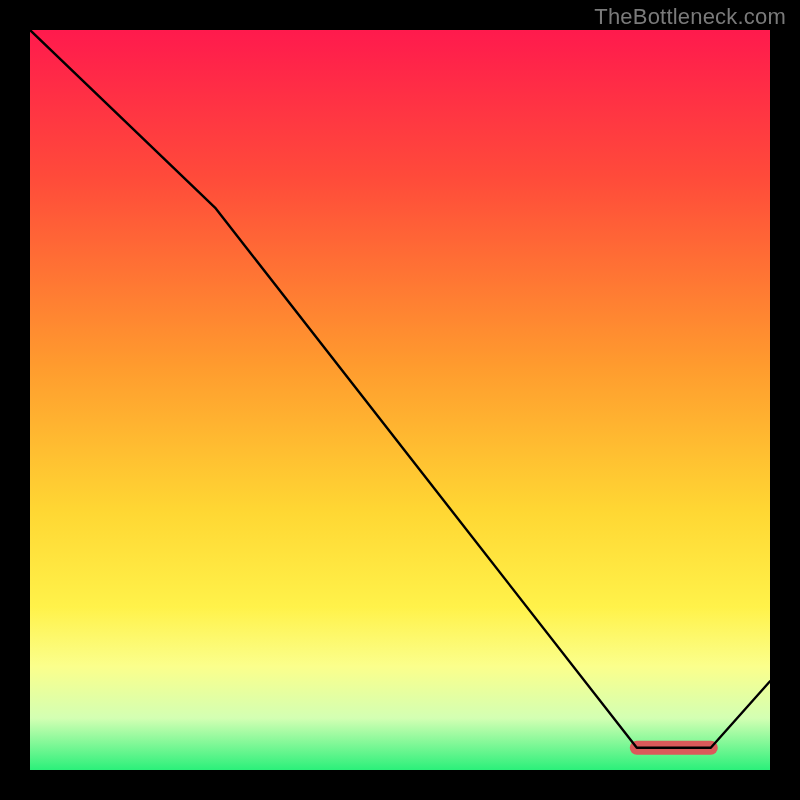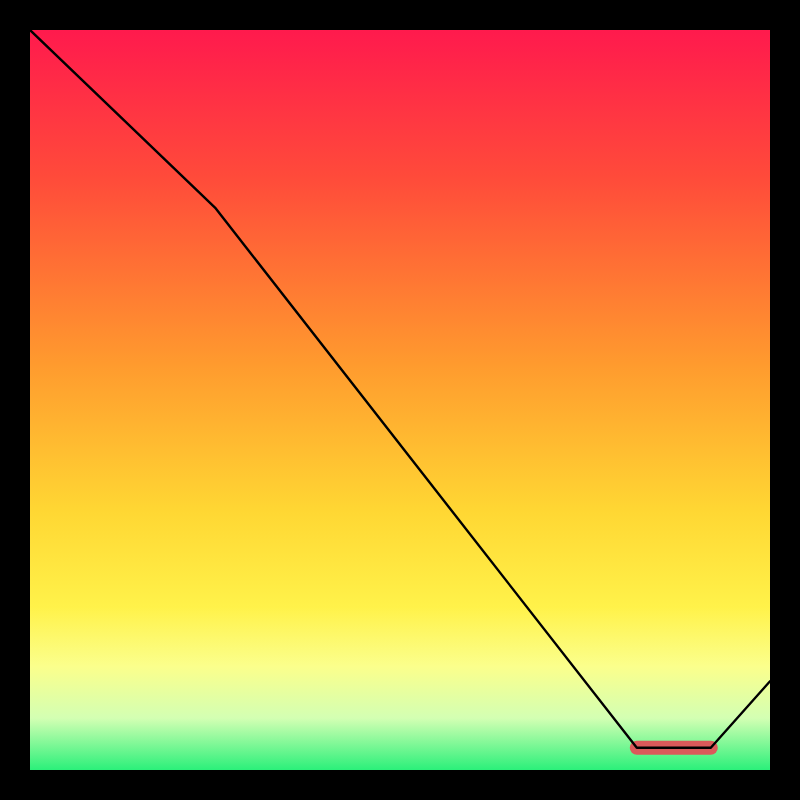--- a/index.html
+++ b/index.html
@@ -46,20 +46,21 @@
     stroke-width: 14;
     stroke-linecap: round;
     stroke-linejoin: round;
   }
 </style>
 </head>
 <body>
 
 <div class="frame">
 
+  <div class="watermark">TheBottleneck.com</div>
 
   <svg class="plot" viewBox="0 0 740 740" preserveAspectRatio="none">
     <defs>
       <linearGradient id="bgGrad" x1="0" y1="0" x2="0" y2="1">
           <stop offset="0%" stop-color="#ff1a4d"></stop>
           <stop offset="20%" stop-color="#ff4b3a"></stop>
           <stop offset="45%" stop-color="#ff9a2e"></stop>
           <stop offset="65%" stop-color="#ffd733"></stop>
           <stop offset="78%" stop-color="#fff24a"></stop>
           <stop offset="86%" stop-color="#fbff8c"></stop>

